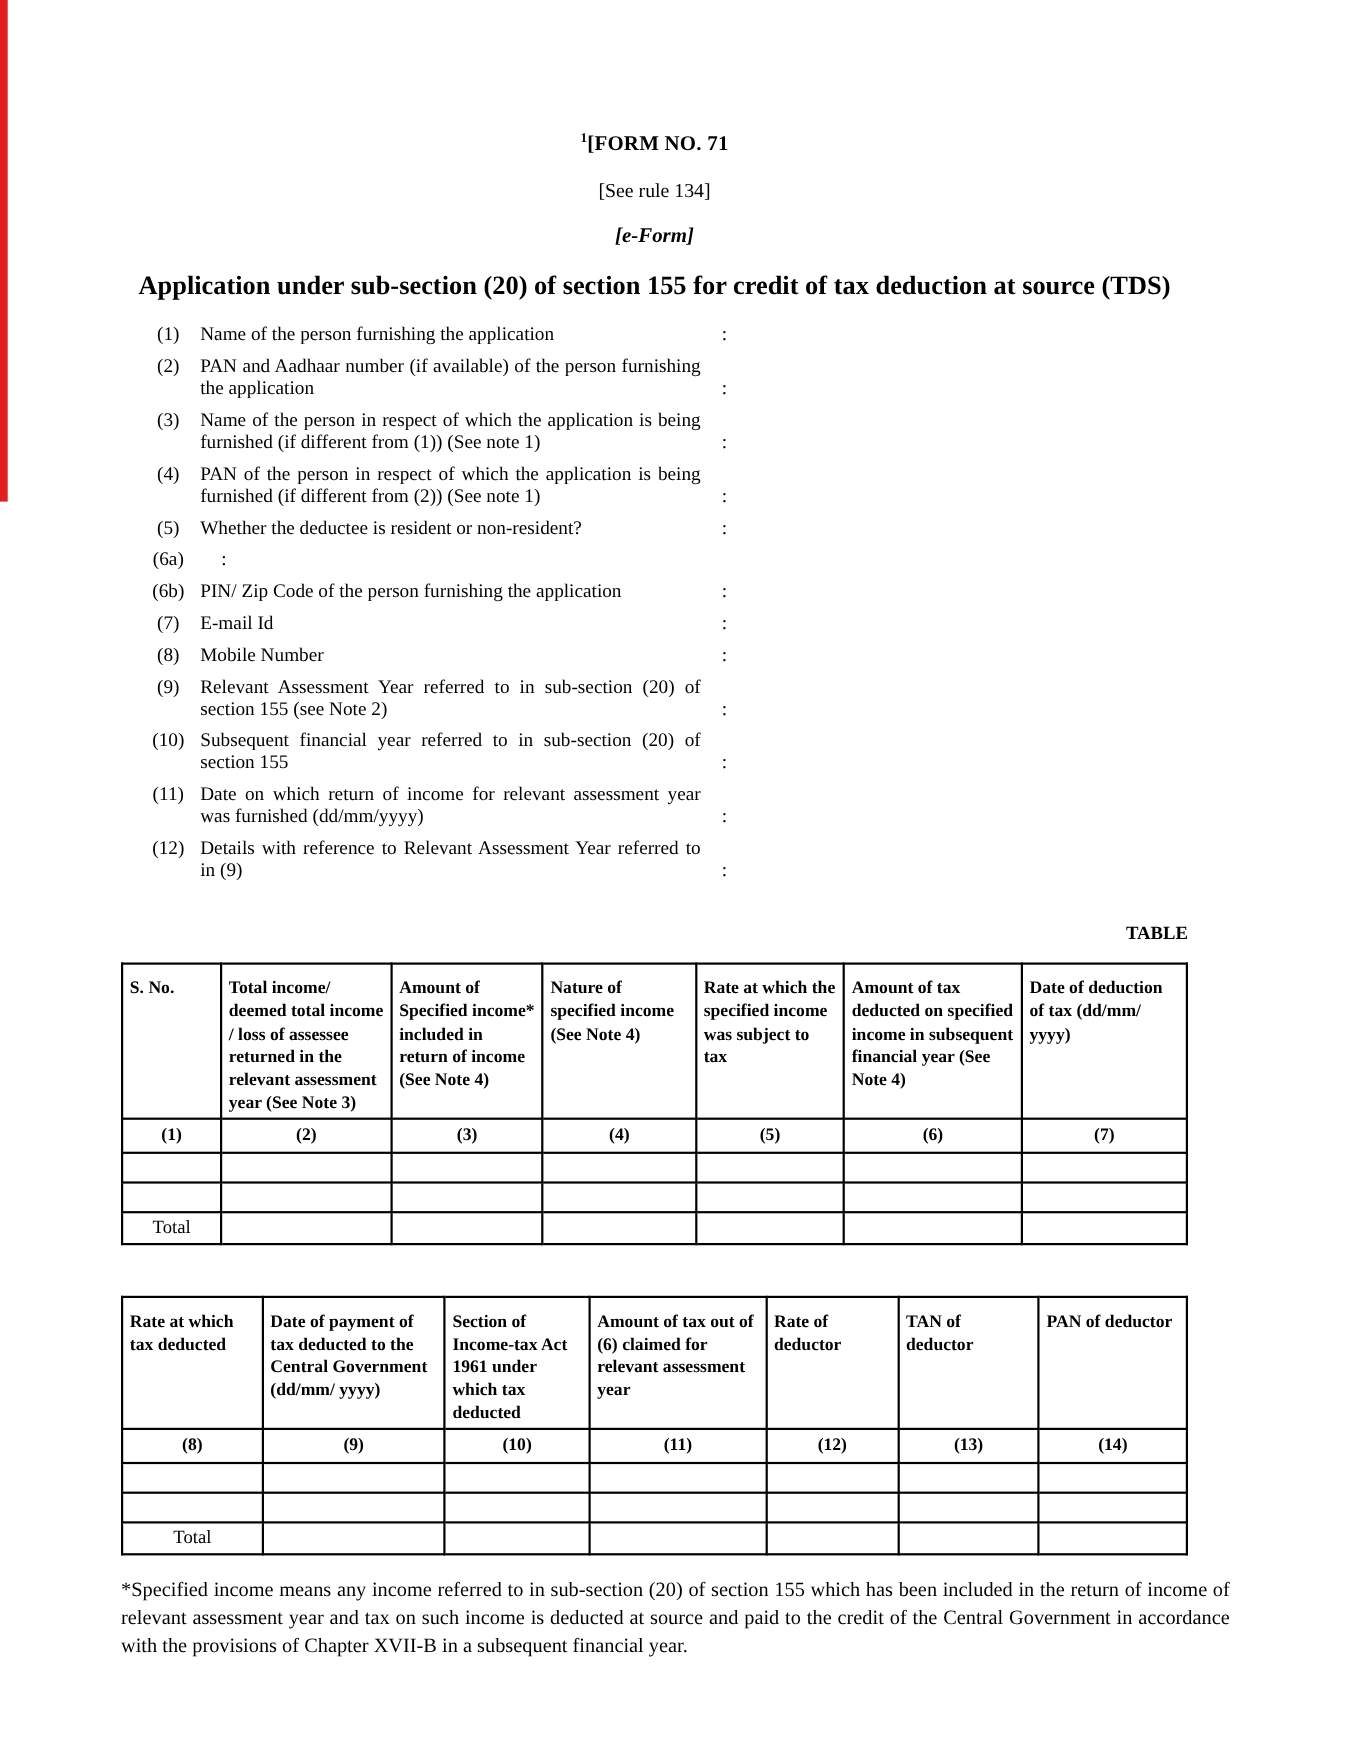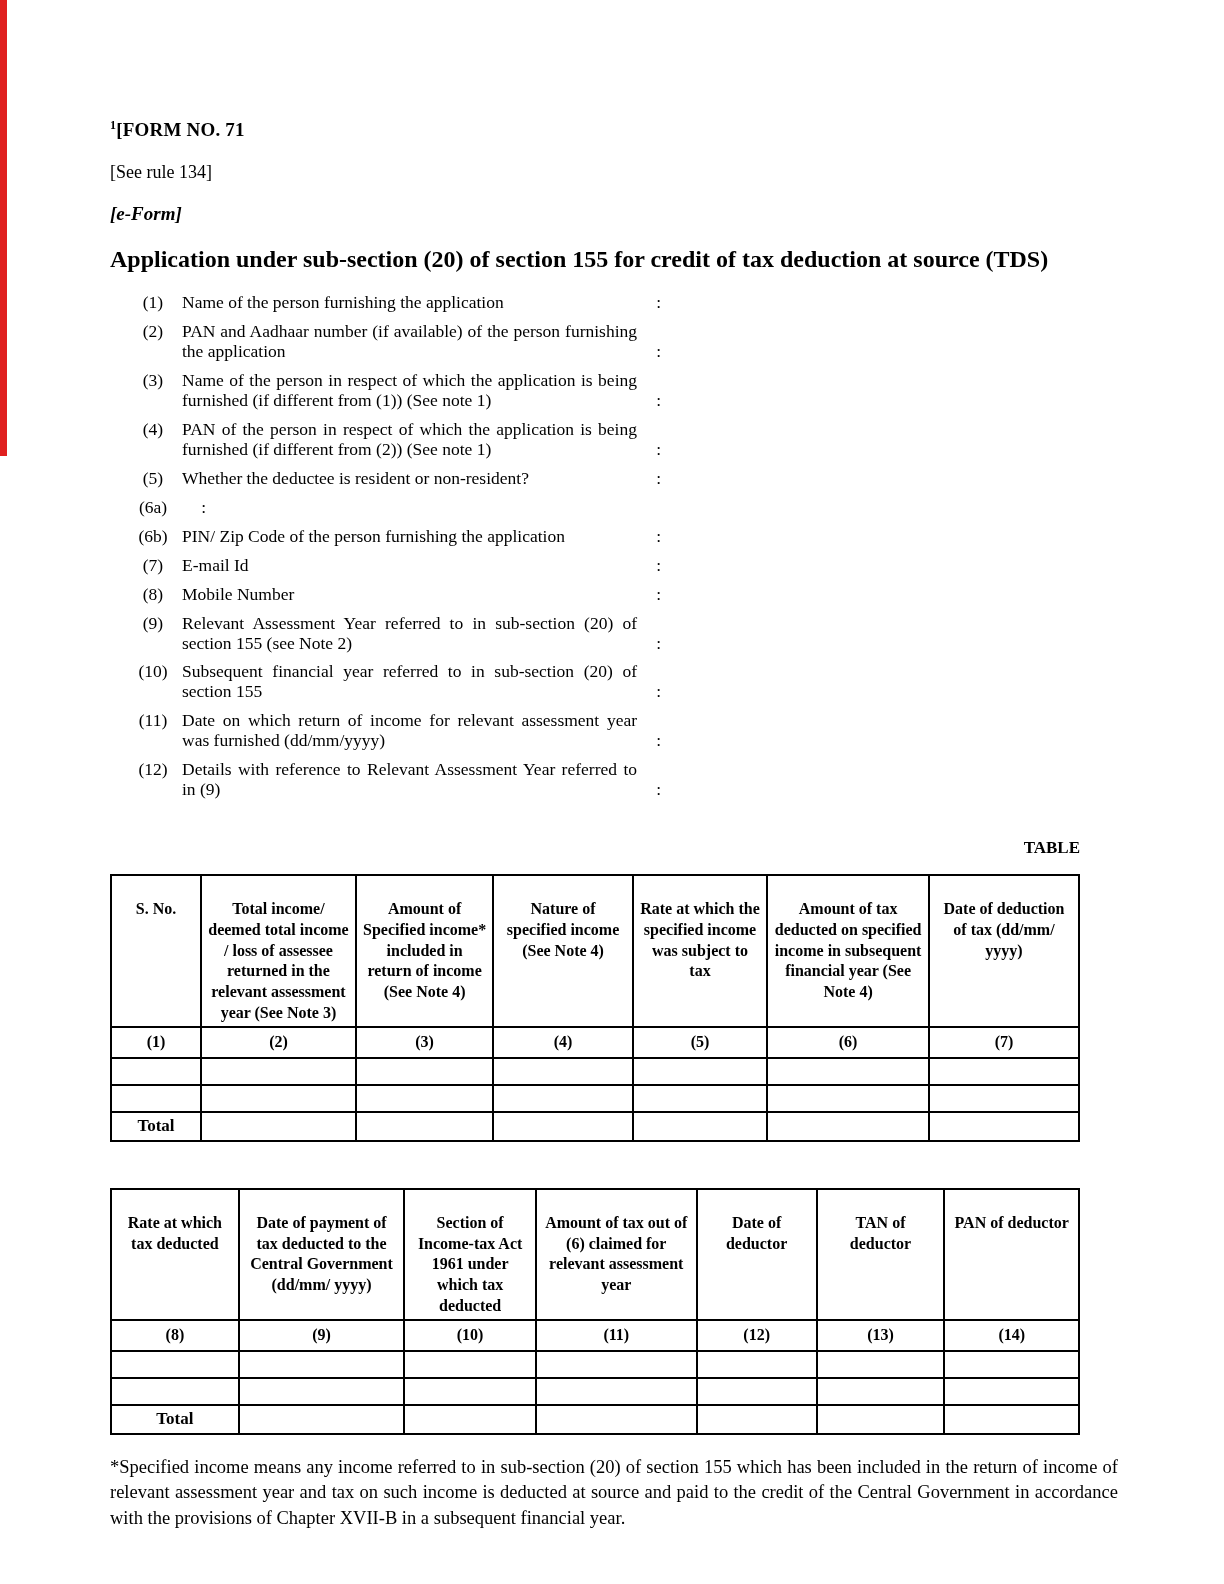--- a/index.html
+++ b/index.html
@@ -16,21 +16,21 @@
   .red-bar {
     position: absolute;
     left: 0;
     top: 0;
     width: 7px;
     height: 456px;
   }
   .page {
     padding: 118px 144px 0 110px;
   }
-  .center { }
+  .center { text-align: center; }
   .form-no {
     font-size: 19px;
     font-weight: 700;
     letter-spacing: .2px;
   }
   .form-no sup { font-size: 12px; font-weight: 700; }
   .rule-line {
     font-size: 18px;
     margin-top: 21px;
   }
@@ -81,39 +81,39 @@
     table-layout: fixed;
   }
   table.grid th, table.grid td {
     border: 2px solid #000;
     padding: 2px 6px;
     font-size: 16px;
     overflow: hidden;
   }
   table.grid th {
     font-weight: 700;
-    text-align: center;
+    text-align: left;
     vertical-align: top;
-    padding-top: 23px;
+    padding-top: 12px;
     line-height: 1.3;
   }
   tr.num-row td {
     text-align: center;
     font-weight: 700;
     height: 31px;
     vertical-align: middle;
   }
   tr.empty-row td { height: 27px; }
   tr.total-row td {
     height: 29px;
     vertical-align: middle;
   }
   tr.total-row td.total-cell {
     text-align: center;
-    font-weight: 700;
+    font-weight: 400;
     font-size: 17px;
   }
   .table2-wrap { margin-top: 46px; }
   .footnote {
     margin-top: 20px;
     width: 1008px;
     font-size: 18.5px;
     line-height: 1.38;
     text-align: justify;
   }
@@ -271,21 +271,21 @@
           <col style="width:12.4%">
           <col style="width:13.2%">
           <col style="width:13.9%">
     </colgroup>
     <tbody>
           <tr>
       <th>Rate at which tax deducted</th>
       <th>Date of payment of tax deducted to the Central Government (dd/mm/ yyyy)</th>
       <th>Section of Income-tax Act 1961 under which tax deducted</th>
       <th>Amount of tax out of (6) claimed for relevant assessment year</th>
-      <th>Date of deductor</th>
+      <th>Rate of deductor</th>
       <th>TAN of deductor</th>
       <th>PAN of deductor</th>
     </tr>
     <tr class="num-row">
       <td>(8)</td>
       <td>(9)</td>
       <td>(10)</td>
       <td>(11)</td>
       <td>(12)</td>
       <td>(13)</td>

